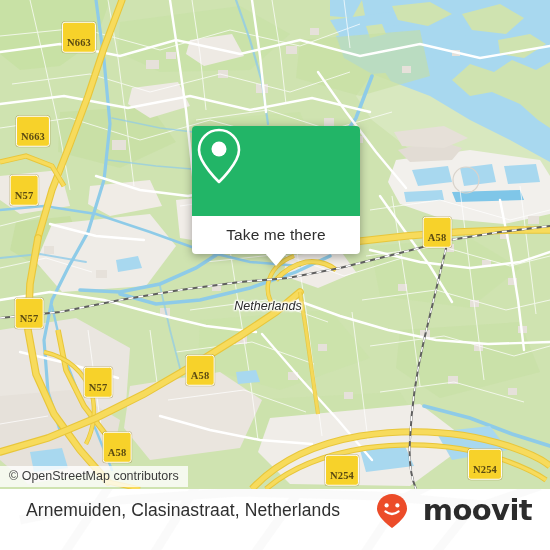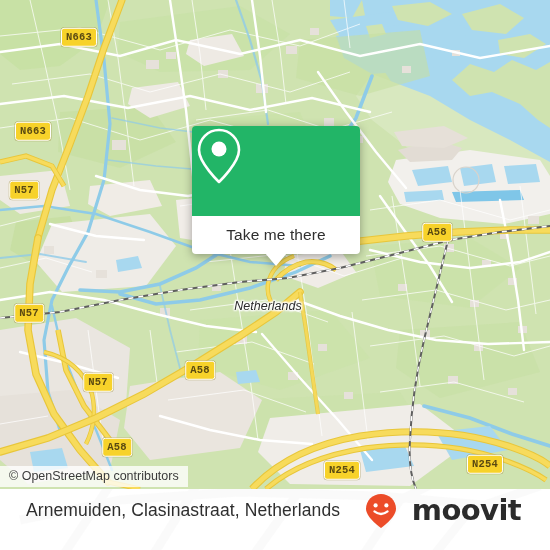--- a/index.html
+++ b/index.html
@@ -18,25 +18,25 @@
   .shield{
     position:absolute;
     background:#f7d22a;
     border:1.6px solid #ffffff;
     border-radius:3px;
     color:#5a4a12;
     font-size:10.5px;
     font-weight:bold;
     letter-spacing:.2px;
     line-height:1;
-    padding:3px 4px 3px 4px;
+    padding:15px 4px 3px 4px;
     box-shadow:0 0 0 .5px rgba(140,120,30,.45);
     white-space:nowrap;
     transform:translate(-50%,-50%);
-    font-family:Liberation Mono, monospace;
+    font-family:Liberation Serif, serif;
   }
 
   
   .place-label{
     position:absolute;
     transform:translate(-50%,-50%);
     font-style:italic;
     font-size:12.5px;
     color:#2b2b2b;
     white-space:nowrap;
@@ -85,21 +85,21 @@
     position:absolute;left:0;top:489px;width:550px;height:61px;
     background:#ffffff;overflow:hidden;
   }
   #banner .banner-map-ghost{
     position:absolute;left:0;top:-489px;width:550px;height:550px;
     opacity:.055;
   }
   #banner .banner-inner{
     position:absolute;left:0;top:0;width:550px;height:43px;
     display:flex;align-items:center;justify-content:space-between;
-    padding:0 29px 0 26px;box-sizing:border-box;
+    padding:0 18px 0 26px;box-sizing:border-box;
   }
   #addr-text{font-size:17.5px;color:#2f2f2f;letter-spacing:.1px;white-space:nowrap;}
   #logo{display:flex;align-items:center;gap:14px;justify-content:flex-end;}
   #logo .logo-word{
     font-size:29px;font-weight:bold;color:#2b2b2b;letter-spacing:-.6px;line-height:1;
     font-family:"DejaVu Sans",sans-serif;
   }
 </style>
 </head>
 <body>

